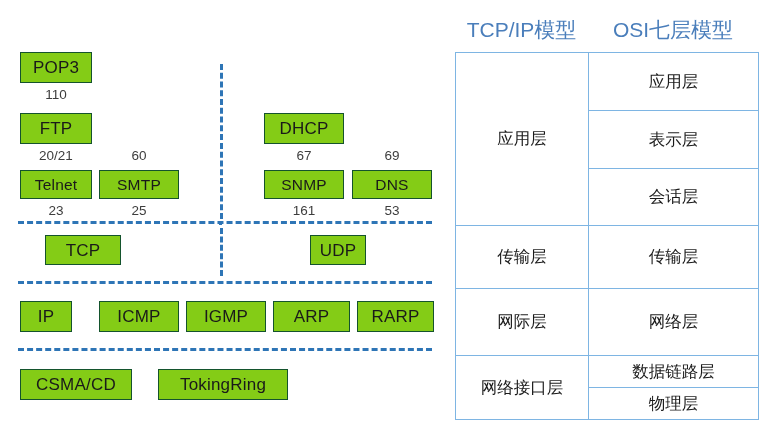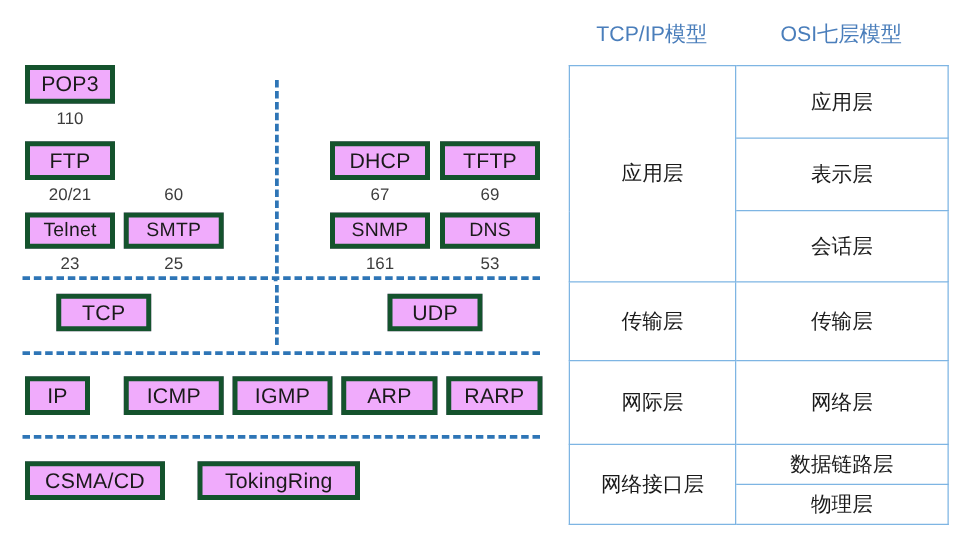--- a/index.html
+++ b/index.html
@@ -15,22 +15,22 @@
     width: 782px;
     height: 433px;
     background: #ffffff;
     overflow: hidden;
   }
 
   
   .pbox {
     position: absolute;
     box-sizing: border-box;
-    border: 4px solid #14532d;
-    background: #f0abfc;
+    border: 1px solid #14532d;
+    background: #84cc16;
     color: #1a1a1a;
     font-size: 17px;
     line-height: 1;
     display: flex;
     align-items: center;
     justify-content: center;
     white-space: nowrap;
     letter-spacing: .2px;
   }
   .pbox.small { font-size: 15.5px; }
@@ -59,21 +59,21 @@
     position: absolute;
     width: 3px;
     height: 3px;
     background: #2e75b6;
   }
 
   
   .model-head {
     position: absolute;
     color: #4a7ebb;
-    font-size: 17px;
+    font-size: 21px;
     line-height: 1;
     white-space: nowrap;
     text-align: center;
   }
   .tbl {
     position: absolute;
     border-collapse: collapse;
     table-layout: fixed;
   }
   .tbl td {
@@ -101,37 +101,36 @@
 
   <div class="pbox small" style="left:20px;  top:170px; width:72px;  height:29px;">Telnet</div>
   <div class="port" style="left:20px;  top:204px; width:72px;">23</div>
 
   <div class="pbox small" style="left:99px;  top:170px; width:80px;  height:29px;">SMTP</div>
   <div class="port" style="left:99px;  top:204px; width:80px;">25</div>
 
   <div class="pbox" style="left:264px; top:113px; width:80px;  height:31px;">DHCP</div>
   <div class="port" style="left:264px; top:149px; width:80px;">67</div>
 
-  <div class="pbox" style="left:352px; top:113px; width:80px;  height:31px;">TFTP</div>
   <div class="port" style="left:352px; top:149px; width:80px;">69</div>
 
   <div class="pbox small" style="left:264px; top:170px; width:80px;  height:29px;">SNMP</div>
   <div class="port" style="left:264px; top:204px; width:80px;">161</div>
 
   <div class="pbox small" style="left:352px; top:170px; width:80px;  height:29px;">DNS</div>
   <div class="port" style="left:352px; top:204px; width:80px;">53</div>
 
   <div class="vdashdot" style="left:220px; top:64px;  height:155px;"></div>
   <div class="vdashdot" style="left:220px; top:228px; height:48px;"></div>
   <div class="vdot" style="left:219px; top:222px;"></div>
 
   <div class="hdash" style="left:18px; top:221px; width:414px;"></div>
 
   <div class="pbox" style="left:45px;  top:235px; width:76px; height:30px;">TCP</div>
-  <div class="pbox" style="left:310px; top:235px; width:76px; height:30px;">UDP</div>
+  <div class="pbox" style="left:310px; top:235px; width:56px; height:30px;">UDP</div>
 
   <div class="hdash" style="left:18px; top:281px; width:414px;"></div>
 
   <div class="pbox" style="left:20px;  top:301px; width:52px; height:31px;">IP</div>
   <div class="pbox" style="left:99px;  top:301px; width:80px; height:31px;">ICMP</div>
   <div class="pbox" style="left:186px; top:301px; width:80px; height:31px;">IGMP</div>
   <div class="pbox" style="left:273px; top:301px; width:77px; height:31px;">ARP</div>
   <div class="pbox" style="left:357px; top:301px; width:77px; height:31px;">RARP</div>
 
   <div class="hdash" style="left:18px; top:348px; width:414px;"></div>

